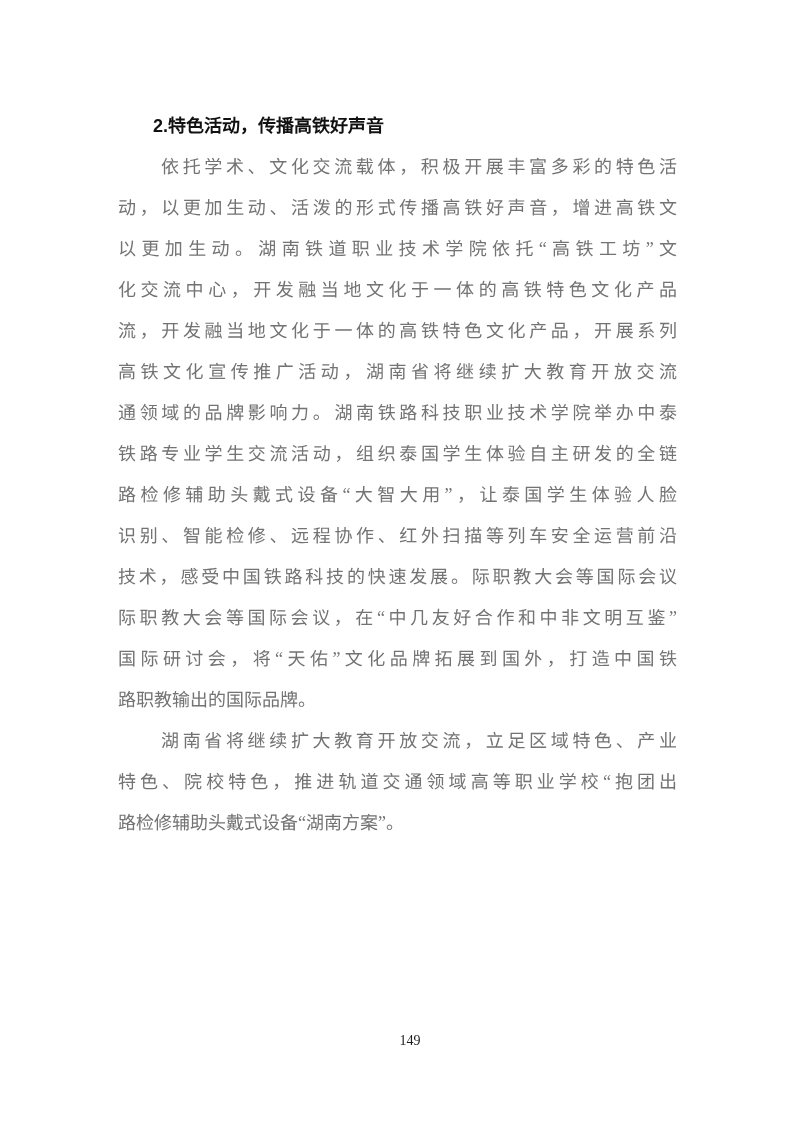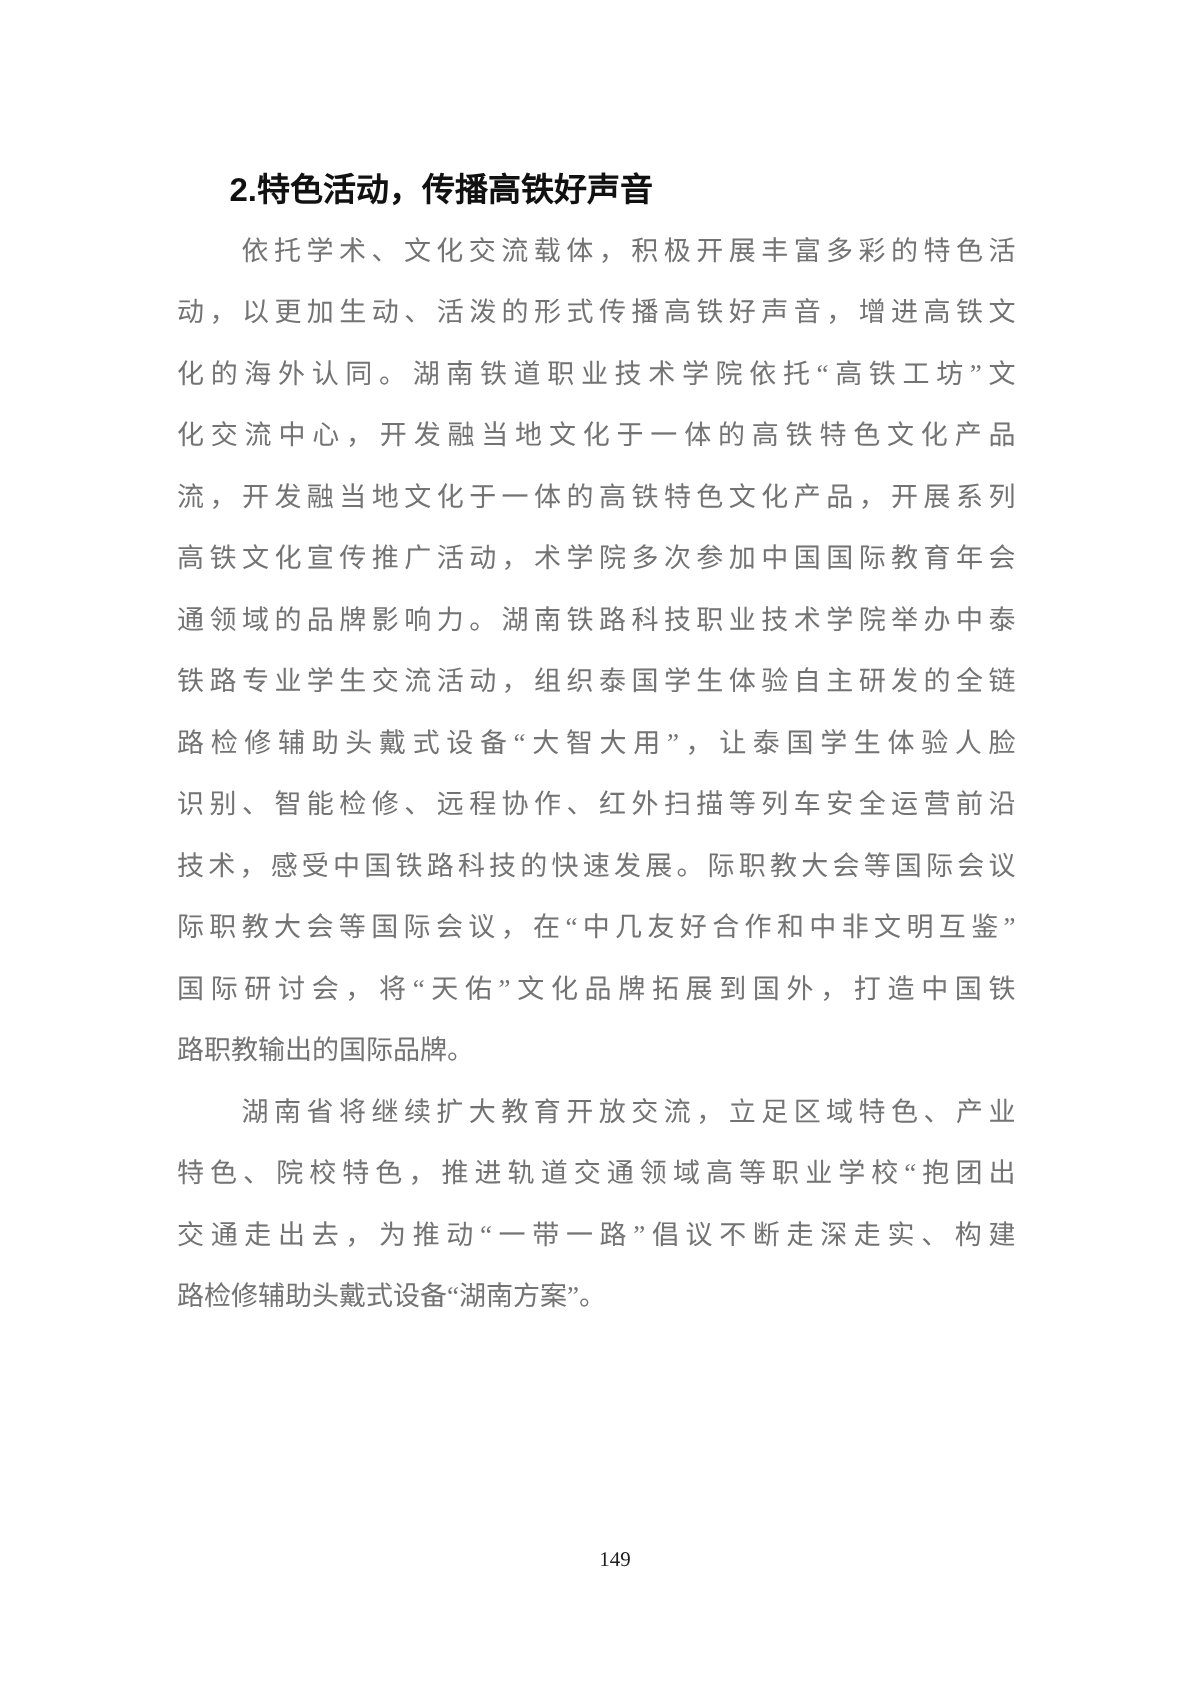--- a/index.html
+++ b/index.html
@@ -21,21 +21,21 @@
     left: 118px;
     top: 106px;
     width: 559px;
   }
   .heading {
     height: 41px;
     line-height: 41px;
     padding-left: 35px;
     font-family: "Liberation Sans", "DejaVu Sans", sans-serif;
     font-weight: 700;
-    font-size: 22px;
+    font-size: 18px;
     color: #111111;
     white-space: nowrap;
   }
   .line {
     height: 41px;
     line-height: 41px;
     font-size: 18px;
     color: #737373;
     overflow: hidden;
     white-space: nowrap;
@@ -65,32 +65,31 @@
 </style>
 </head>
 <body>
 
 <div class="page">
   <div class="text-block">
     <div class="heading">2.特色活动，传播高铁好声音</div>
     <div>
         <div class="line justify indent">依托学术、文化交流载体，积极开展丰富多彩的特色活</div>
         <div class="line justify">动，以更加生动、活泼的形式传播高铁好声音，增进高铁文</div>
-        <div class="line justify">化的海外认同。湖南铁道职业技术学院依托“高铁工坊”文</div>
+        <div class="line justify">以更加生动。湖南铁道职业技术学院依托“高铁工坊”文</div>
         <div class="line justify">化交流中心，开发融当地文化于一体的高铁特色文化产品</div>
         <div class="line justify">流，开发融当地文化于一体的高铁特色文化产品，开展系列</div>
-        <div class="line justify">高铁文化宣传推广活动，术学院多次参加中国国际教育年会</div>
+        <div class="line justify">高铁文化宣传推广活动，湖南省将继续扩大教育开放交流</div>
         <div class="line justify">通领域的品牌影响力。湖南铁路科技职业技术学院举办中泰</div>
         <div class="line justify">铁路专业学生交流活动，组织泰国学生体验自主研发的全链</div>
         <div class="line justify">路检修辅助头戴式设备“大智大用”，让泰国学生体验人脸</div>
         <div class="line justify">识别、智能检修、远程协作、红外扫描等列车安全运营前沿</div>
         <div class="line justify">技术，感受中国铁路科技的快速发展。际职教大会等国际会议</div>
         <div class="line justify">际职教大会等国际会议，在“中几友好合作和中非文明互鉴”</div>
         <div class="line justify">国际研讨会，将“天佑”文化品牌拓展到国外，打造中国铁</div>
         <div class="line plain">路职教输出的国际品牌。</div>
         <div class="line justify indent">湖南省将继续扩大教育开放交流，立足区域特色、产业</div>
         <div class="line justify">特色、院校特色，推进轨道交通领域高等职业学校“抱团出</div>
-        <div class="line justify">交通走出去，为推动“一带一路”倡议不断走深走实、构建</div>
         <div class="line plain">路检修辅助头戴式设备“湖南方案”。</div>
       </div>
   </div>
   <div class="page-number">149</div>
 </div>
 
 </body></html>

